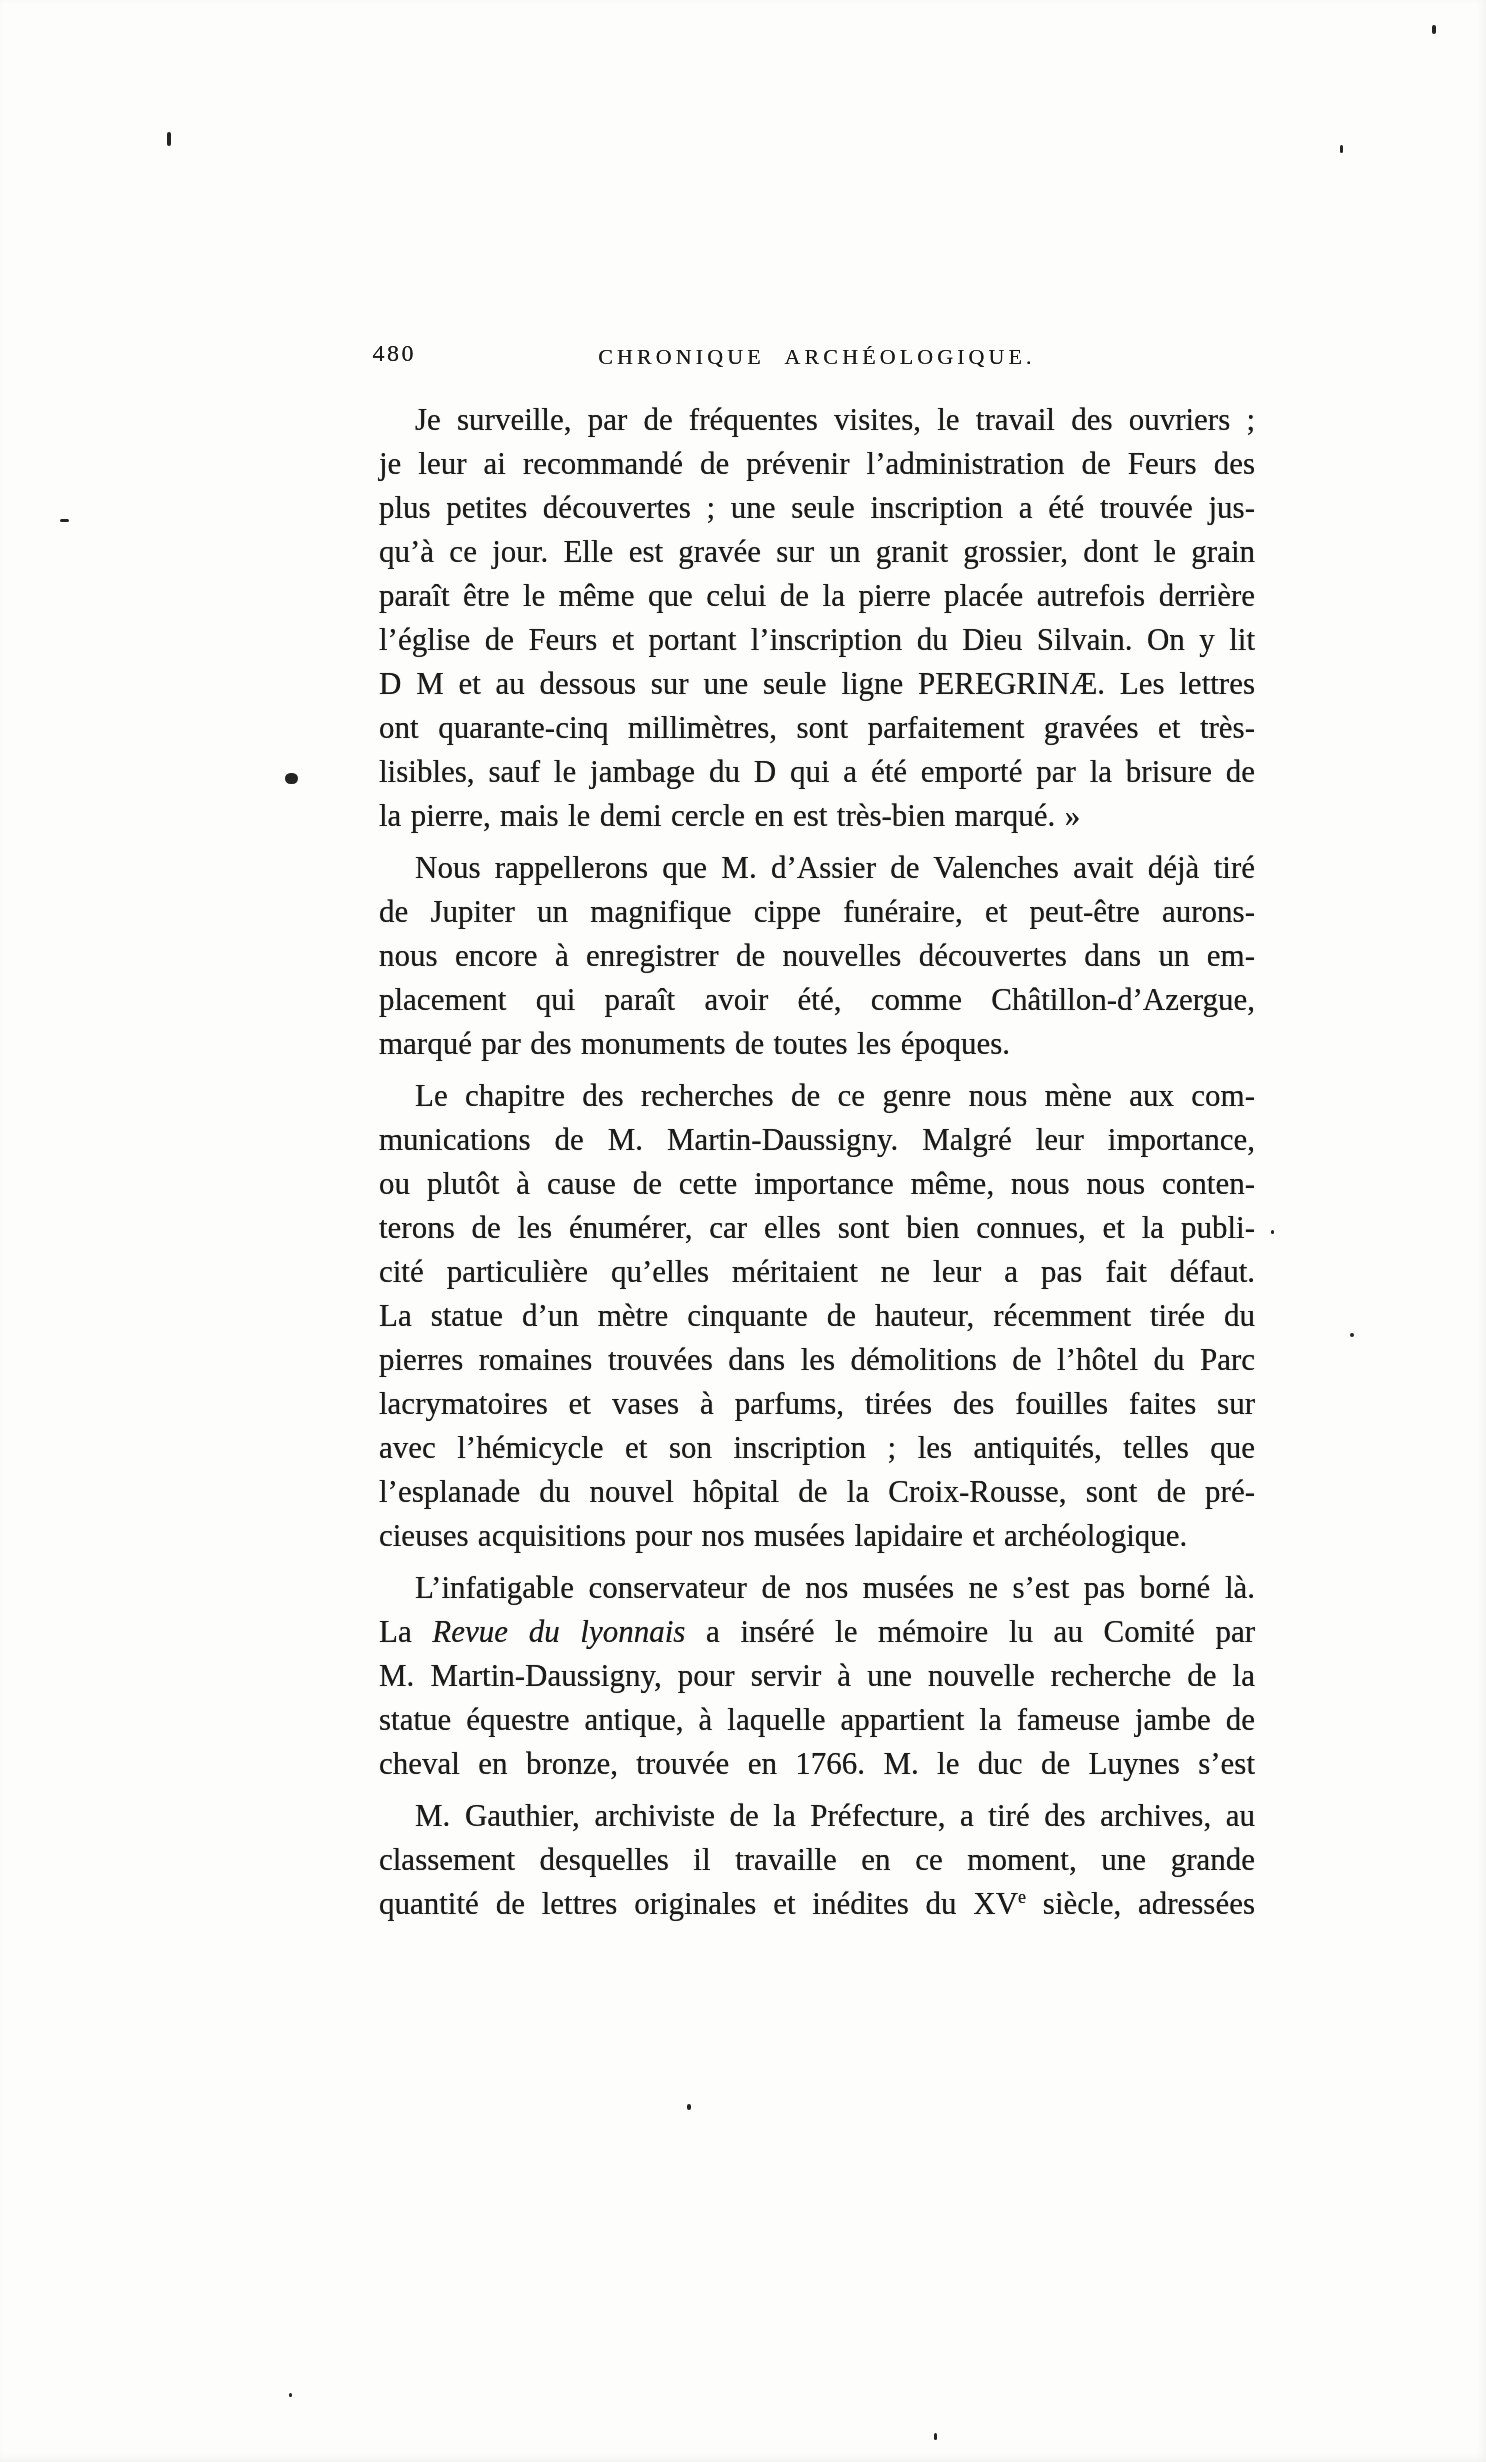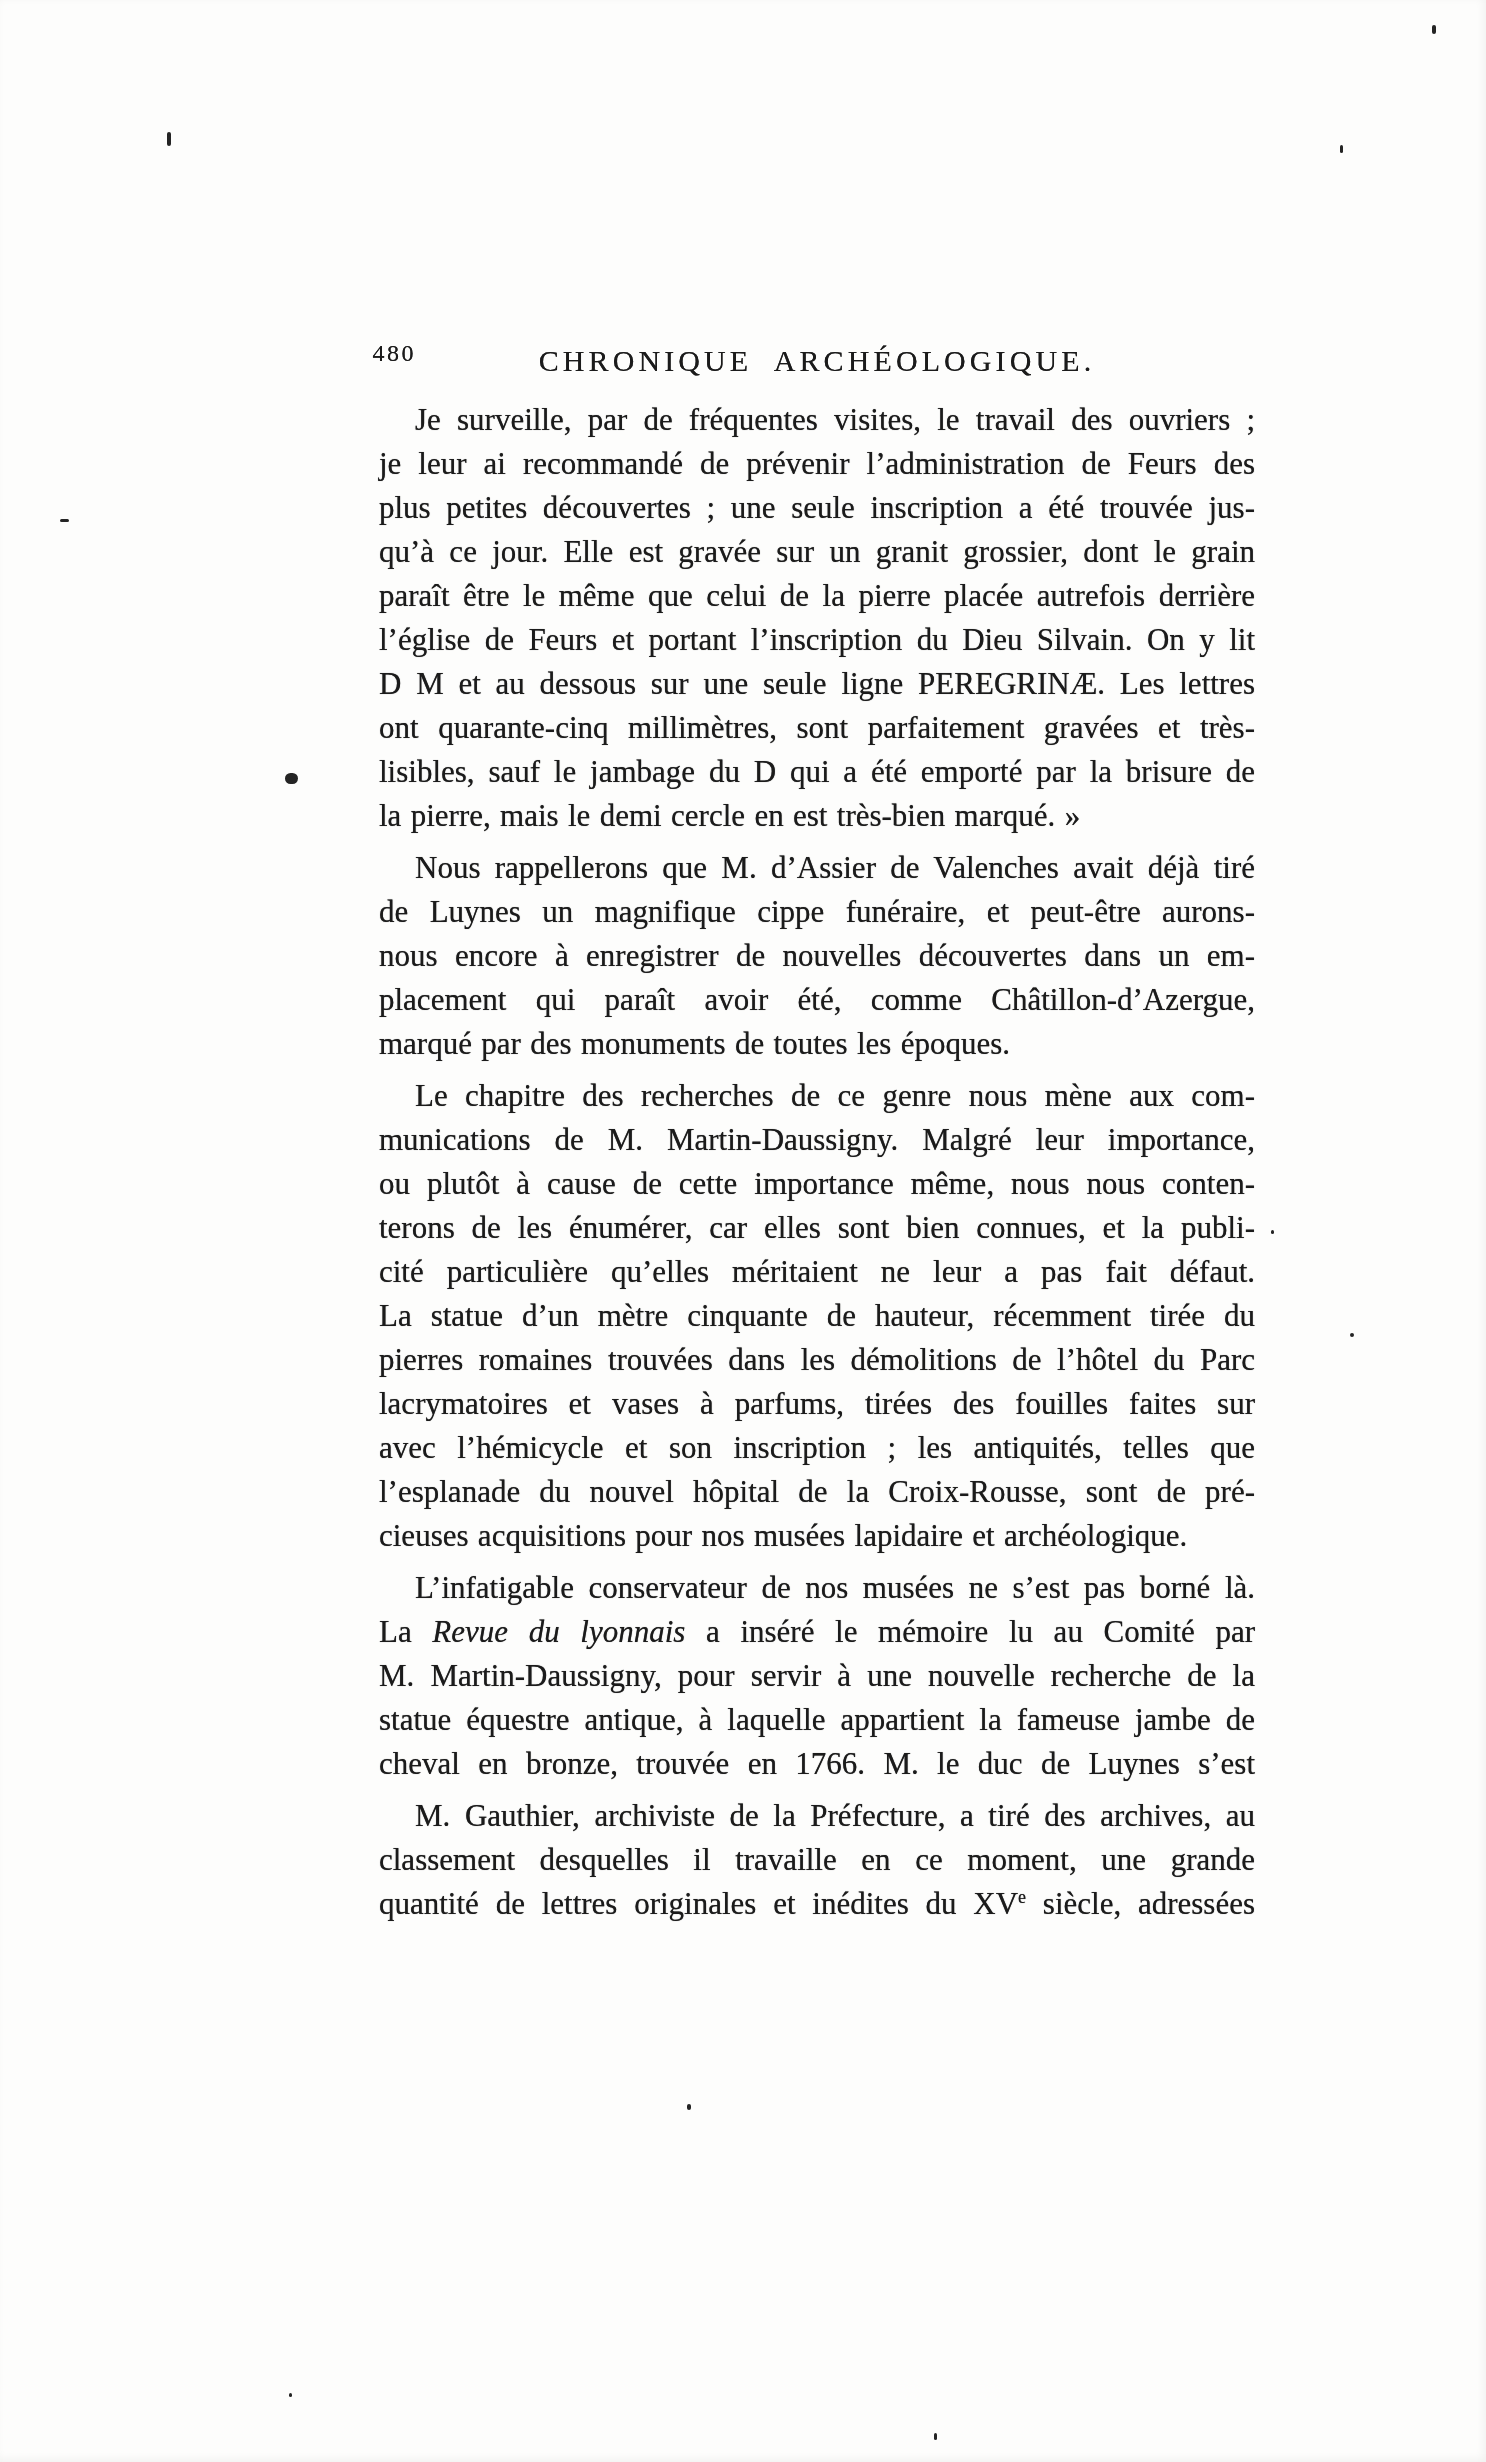--- a/index.html
+++ b/index.html
@@ -15,21 +15,21 @@
   .header{
     position:absolute;left:371px;top:337px;width:892px;height:43px;
   }
   .pagenum{
     position:absolute;left:1.6px;top:2.5px;
     font-size:24px;letter-spacing:2.5px;
     text-shadow:0 0 0.6px rgba(25,25,25,.85);
   }
   .running-title{
     width:100%;text-align:center;
-    font-size:30px;letter-spacing:4.1px;word-spacing:11.5px;
+    font-size:22px;letter-spacing:4.1px;word-spacing:11.5px;
     padding-top:6.6px;
     text-shadow:0 0 0.6px rgba(25,25,25,.85);
   }
   .bodytext{
     position:absolute;left:371px;top:390px;width:892px;
     font-size:31px;line-height:44px;
     word-spacing:1.6px;
     text-shadow:0 0 0.7px rgba(22,22,22,.8);
   }
   .para{margin:8px;}
@@ -65,21 +65,21 @@
         <div class="line"><span>qu’à ce jour. Elle est gravée sur un granit grossier, dont le grain</span></div>
         <div class="line"><span>paraît être le même que celui de la pierre placée autrefois derrière</span></div>
         <div class="line"><span>l’église de Feurs et portant l’inscription du Dieu Silvain. On y lit</span></div>
         <div class="line"><span>D M et au dessous sur une seule ligne PEREGRINÆ. Les lettres</span></div>
         <div class="line"><span>ont quarante-cinq millimètres, sont parfaitement gravées et très-</span></div>
         <div class="line"><span>lisibles, sauf le jambage du D qui a été emporté par la brisure de</span></div>
         <div class="line last"><span>la pierre, mais le demi cercle en est très-bien marqué. »</span></div>
       </div>
       <div class="para">
         <div class="line first"><span>Nous rappellerons que M. d’Assier de Valenches avait déjà tiré</span></div>
-        <div class="line"><span>de Luynes un magnifique cippe funéraire, et peut-être aurons-</span></div>
+        <div class="line"><span>de Jupiter un magnifique cippe funéraire, et peut-être aurons-</span></div>
         <div class="line"><span>nous encore à enregistrer de nouvelles découvertes dans un em-</span></div>
         <div class="line"><span>placement qui paraît avoir été, comme Châtillon-d’Azergue,</span></div>
         <div class="line last"><span>marqué par des monuments de toutes les époques.</span></div>
       </div>
       <div class="para">
         <div class="line first"><span>Le chapitre des recherches de ce genre nous mène aux com-</span></div>
         <div class="line"><span>munications de M. Martin-Daussigny. Malgré leur importance,</span></div>
         <div class="line"><span>ou plutôt à cause de cette importance même, nous nous conten-</span></div>
         <div class="line"><span>terons de les énumérer, car elles sont bien connues, et la publi-</span></div>
         <div class="line"><span>cité particulière qu’elles méritaient ne leur a pas fait défaut.</span></div>

